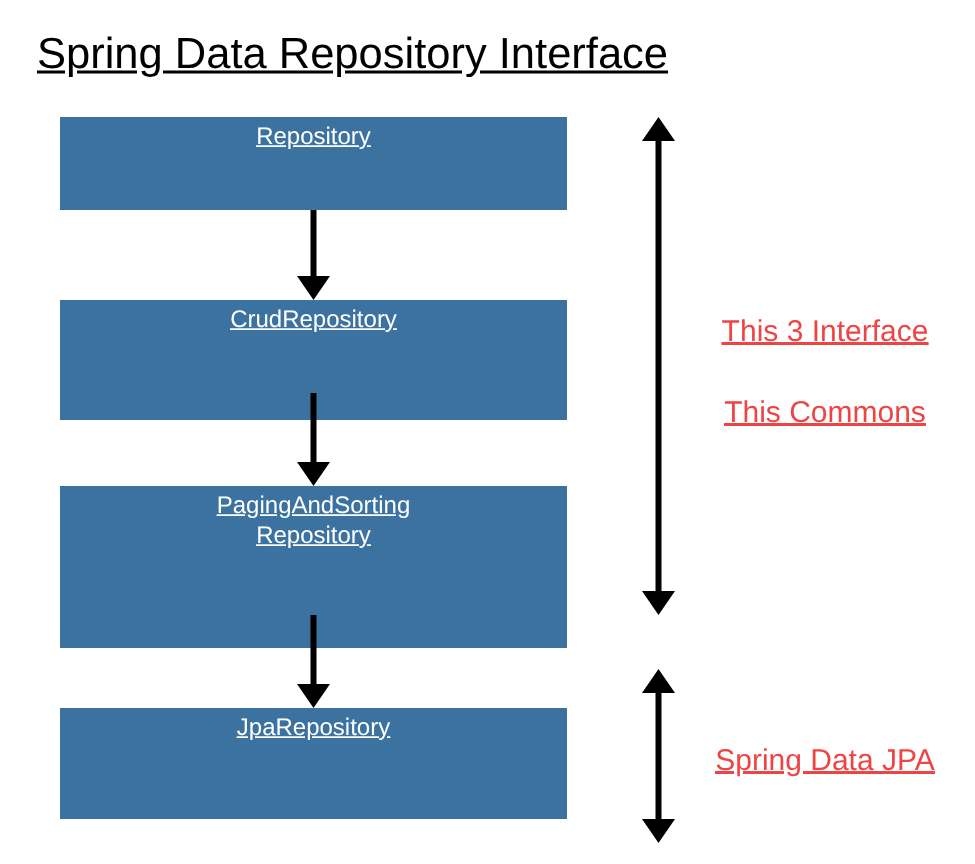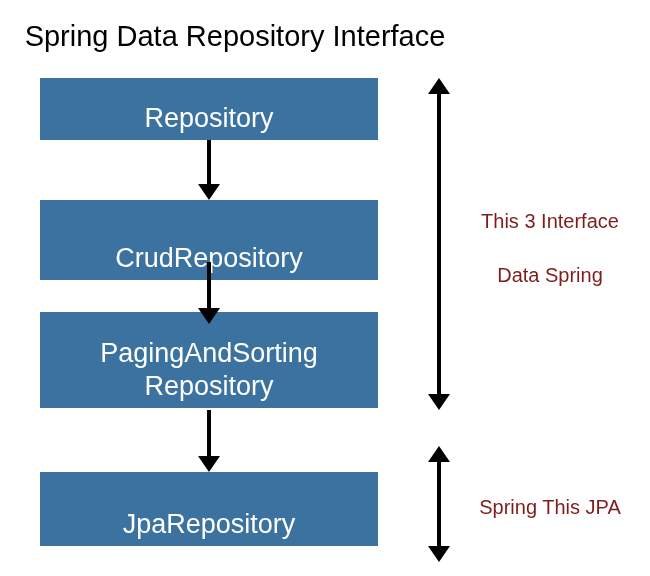--- a/index.html
+++ b/index.html
@@ -1,15 +1,15 @@
 <!DOCTYPE html>
 <html><head>
 <meta charset="utf-8">
 <style>
-  * { box-sizing: border-box; margin: 0; padding: 0; }
+  * { box-sizing: border-box; margin: 0; padding: 0; text-decoration: underline; }
   body {
     width: 650px;
     height: 576px;
     background: #ffffff;
     font-family: "Segoe UI", "Myriad Pro", Arial, sans-serif;
     position: relative;
   }
   .title {
     position: absolute;
     top: 20px;
@@ -19,32 +19,32 @@
     font-size: 29px;
     font-weight: 400;
     color: #000;
   }
   .box {
     position: absolute;
     left: 40px;
     width: 338px;
     background: #3b729f;
     color: #fff;
-    font-size: 27px;
+    font-size: 16px;
     font-weight: 400;
     display: flex;
     flex-direction: column;
     align-items: center;
-    justify-content: flex-end;
+    justify-content: flex-start;
     line-height: 1.25;
     padding: 4px 8px;
   }
   .b1 { top: 78px;  height: 62px; }
   .b2 { top: 200px; height: 80px; }
-  .b3 { top: 312px; height: 96px; }
+  .b3 { top: 324px; height: 108px; }
   .b4 { top: 472px; height: 74px; }
   .flow-arrow {
     position: absolute;
     left: 205px;
     width: 8px;
   }
   .flow-arrow .shaft {
     position: absolute;
     left: 2px;
     width: 4px;
@@ -91,21 +91,21 @@
     border-left: 11px solid transparent;
     border-right: 11px solid transparent;
     border-top: 16px solid #000;
   }
   .da1 { top: 78px;  height: 332px; }
   .da2 { top: 446px; height: 116px; }
   .ann {
     position: absolute;
     left: 466px;
     width: 168px;
-    color: #7f1d1d;
+    color: #ef4444;
     font-size: 20px;
     font-weight: 400;
     text-align: center;
     line-height: 1.35;
   }
   .ann1 { top: 208px; }
   .ann2 { top: 494px; }
 </style>
 </head>
 <body>
@@ -146,17 +146,17 @@
 </div>
 <div class="dbl-arrow da2">
   <div class="head-up"></div>
     <div class="shaft"></div>
     <div class="head-down"></div>
 </div>
 
 <div class="ann ann1">
   <span>This 3 Interface</span><br>
   <br>
-  <span>Data Spring</span>
+  <span>This Commons</span>
 </div>
 <div class="ann ann2">
-  <span>Spring This JPA</span>
+  <span>Spring Data JPA</span>
 </div>
 
 </body></html>

